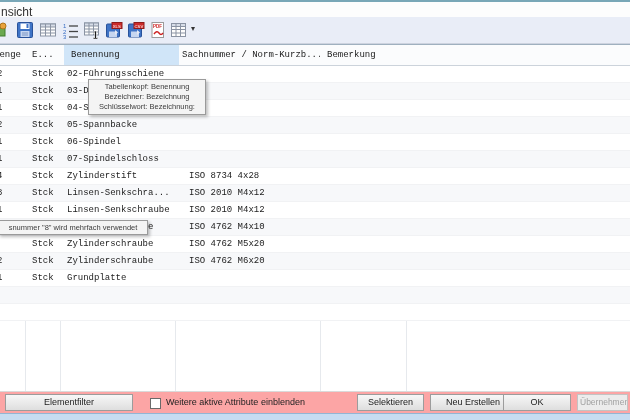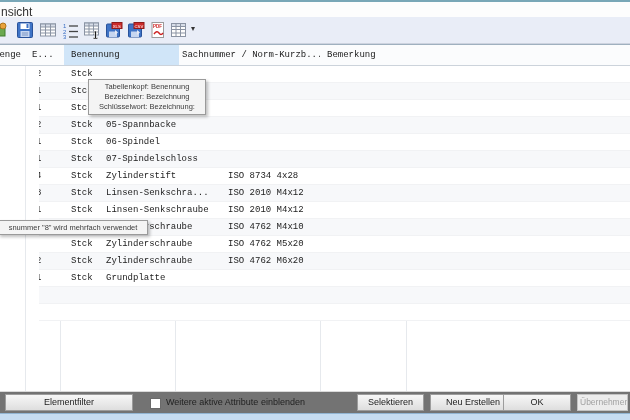--- a/index.html
+++ b/index.html
@@ -19,36 +19,36 @@
          font-family:"Liberation Mono",monospace;font-size:9px;color:#1c1c1c;}
   .th{position:absolute;top:0;height:20px;line-height:20px;white-space:nowrap;overflow:hidden;}
   .th-menge{left:0;width:25px;}
   .th-menge span{display:inline-block;margin-left:-6px;}
   .th-e{left:25px;width:35px;padding-left:7px;}
   .th-ben{left:64px;width:108px;padding-left:7px;background:#d0e5f8;}
   .th-sach{left:175px;width:138px;padding-left:7px;}
   .th-bem{left:320px;width:79px;padding-left:7px;}
   .tbody{position:relative;}
   .trow{position:relative;height:16px;font-family:"Liberation Mono",monospace;font-size:9px;
-        color:#1c1c1c;background:#ffffff;border-bottom:1px solid #f1f2f4;margin-left:39px;}
+        color:#1c1c1c;background:#ffffff;border-bottom:1px solid #f1f2f4;}
   .trow.alt{background:#f7f8fa;}
   .td{position:absolute;top:0;height:16px;line-height:16px;white-space:nowrap;overflow:hidden;}
   .c-menge{left:0;width:25px;}
   .c-menge span{display:inline-block;margin-left:-3px;}
   .c-e{left:25px;width:35px;padding-left:7px;}
   .c-ben{left:60px;width:112px;padding-left:7px;}
   .c-sach{left:182px;width:140px;padding-left:7px;}
   .c-bem{left:320px;width:82px;padding-left:7px;}
   
   .tooltip{position:absolute;background:#f4f4f4;border:1px solid #9a9a9a;
            box-shadow:2px 2px 3px rgba(0,0,0,.25);color:#3d3d3d;font-size:7.5px;z-index:30;text-align:center;}
   .tooltip1{left:88px;top:79px;width:108px;padding:2px 4px;line-height:10px;}
   .tooltip2{left:-2px;top:220px;width:140px;padding:1px 4px;line-height:11px;white-space:nowrap;}
   
-  .footer{position:absolute;left:0;right:0;bottom:6px;height:22px;background:#737373;
+  .footer{position:absolute;left:0;right:0;bottom:6px;height:22px;background:#fca5a5;
           border-top:1px solid #dadada;padding-left:11px;}
   .btn{position:absolute;top:2px;height:17px;background:linear-gradient(#f7f7f7,#dedede);
        border:1px solid #9c9c9c;font-size:9px;color:#222;text-align:center;line-height:15px;
        box-sizing:border-box;padding:0 2px;white-space:nowrap;overflow:hidden;}
   .btn-filter{left:5px;width:128px;}
   .btn-select{left:357px;width:67px;}
   .btn-new{left:430px;width:86px;}
   .btn-ok{left:503px;width:68px;}
   .btn-apply{left:577px;width:51px;background:#ececec;border-color:#c3c3c3;color:#a2a2a2;font-size:8.5px;}
   .chk{position:absolute;left:150px;top:6px;width:9px;height:9px;background:#fff;border:1px solid #6a6a6a;}
@@ -147,20 +147,21 @@
       <div class="th th-e"><span>E...</span></div>
       <div class="th th-ben"><span>Benennung</span></div>
       <div class="th th-sach"><span>Sachnummer / Norm-Kurzb...</span></div>
       <div class="th th-bem"><span>Bemerkung</span></div>
     </div>
 
     <div class="tbody">
         <div class="trow">
       <div class="td c-menge"><span>2</span></div>
       <div class="td c-e">Stck</div>
+      <div class="td c-ben">02-Führungsschiene</div>
       <div class="td c-sach"></div>
       <div class="td c-bem"></div>
     </div>
         <div class="trow alt">
       <div class="td c-menge"><span>1</span></div>
       <div class="td c-e">Stck</div>
       <div class="td c-ben">03-Dr</div>
       <div class="td c-sach"></div>
       <div class="td c-bem"></div>
     </div>

